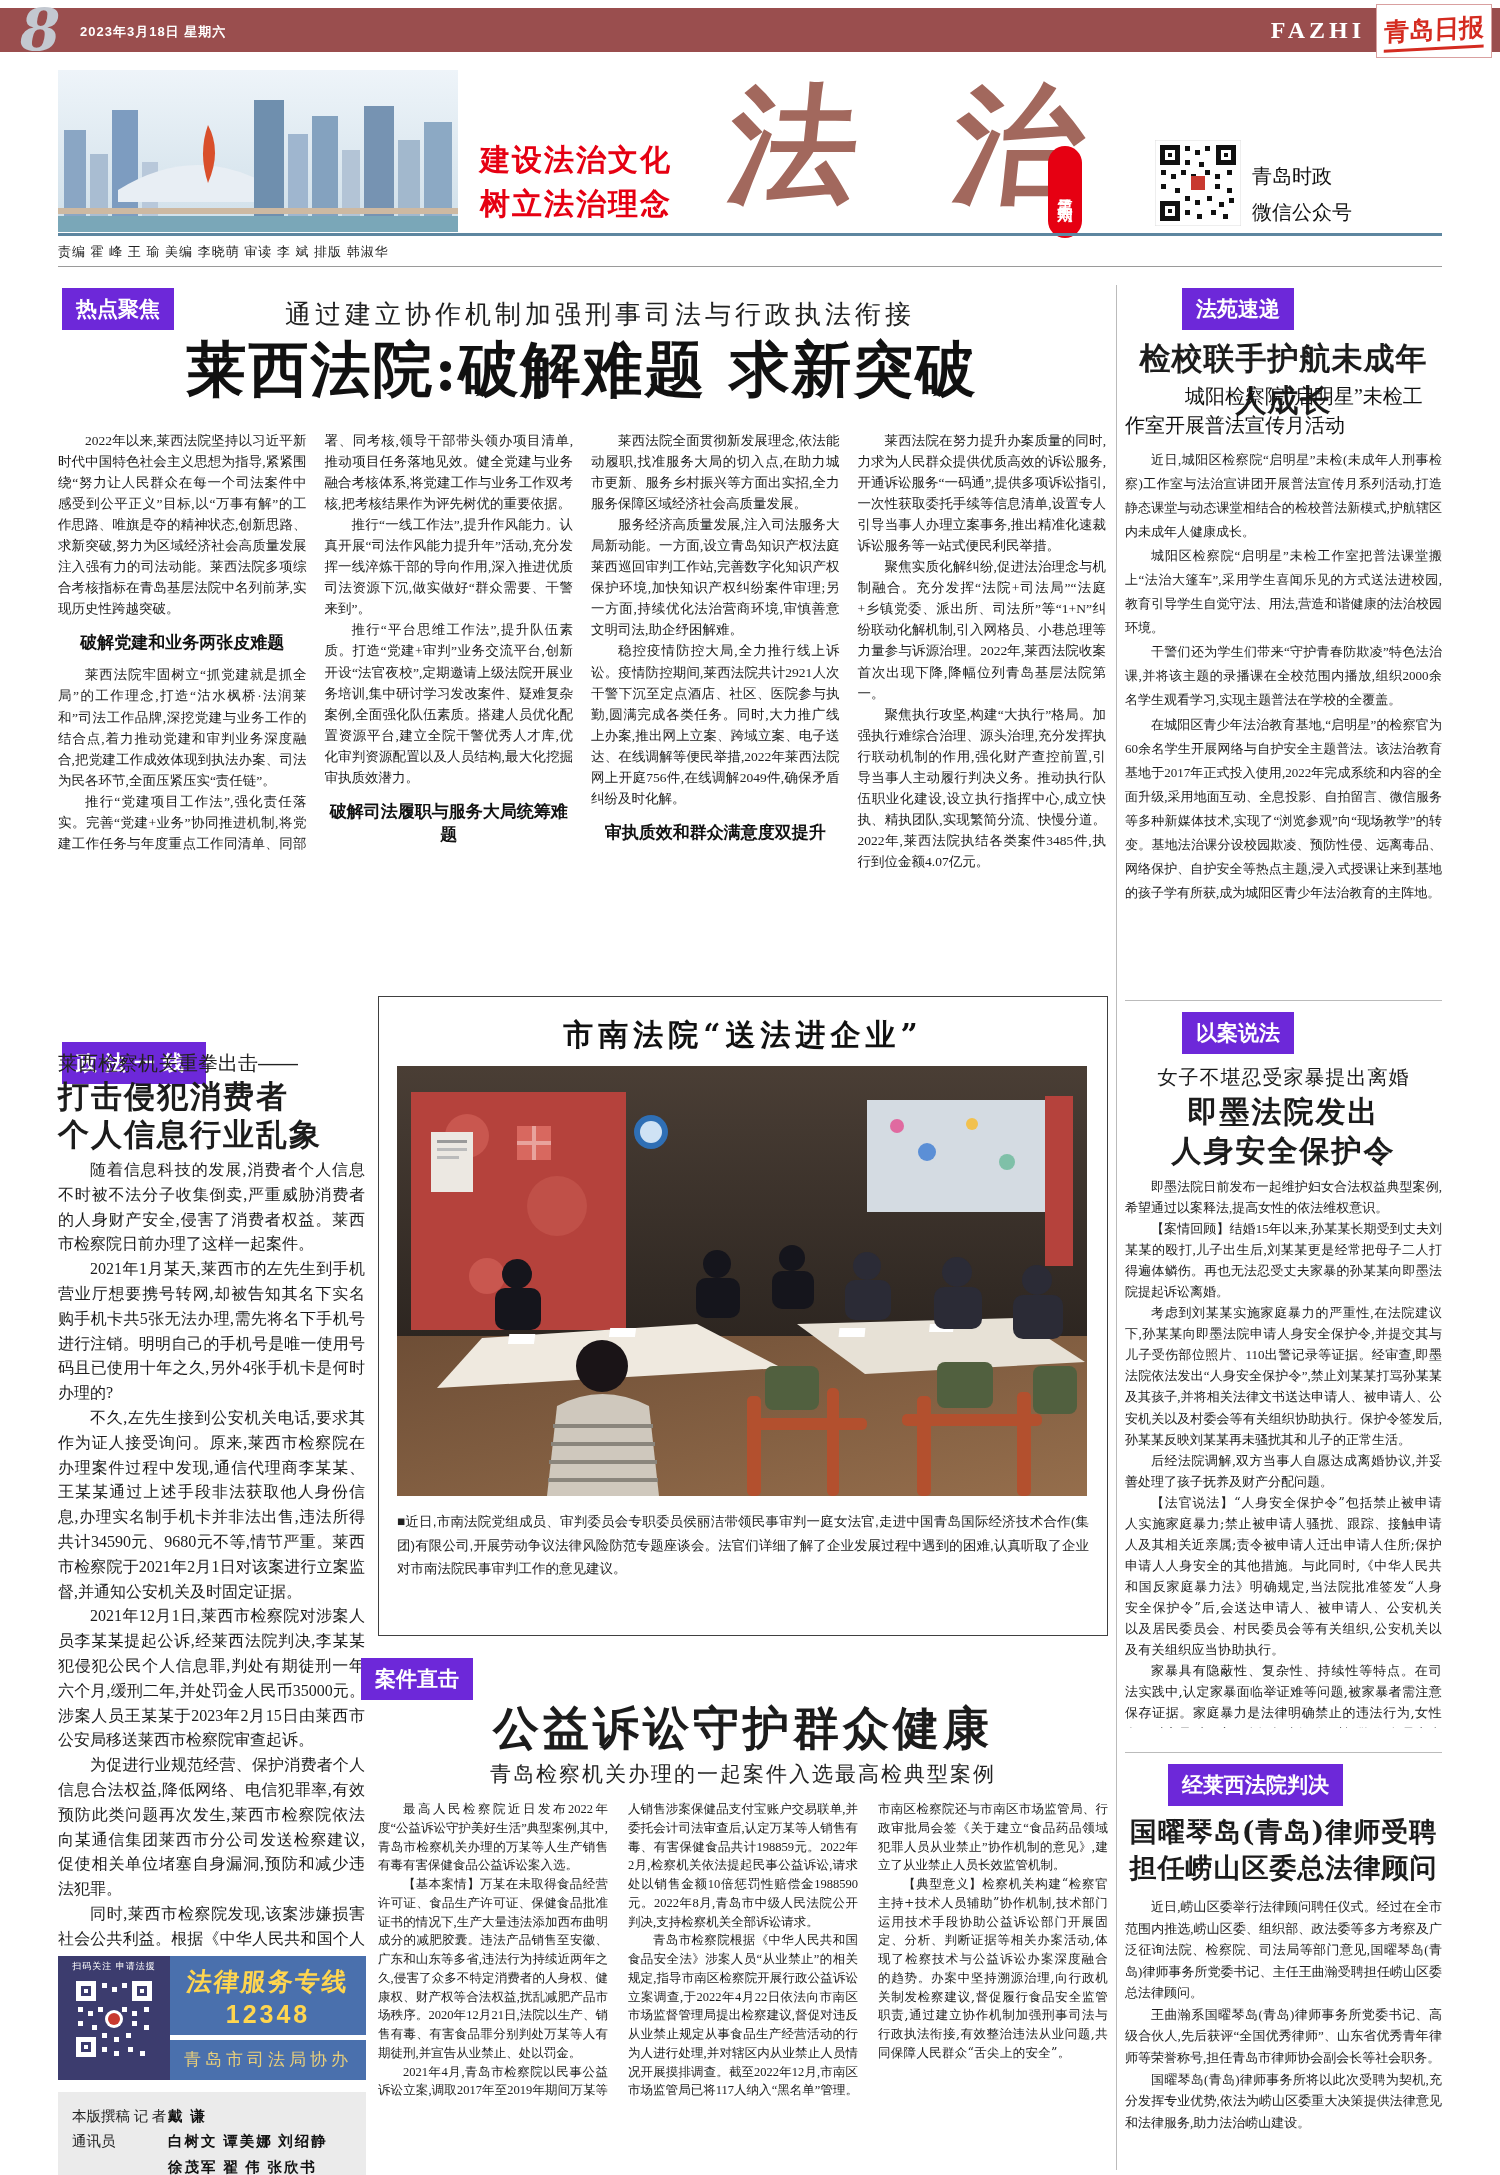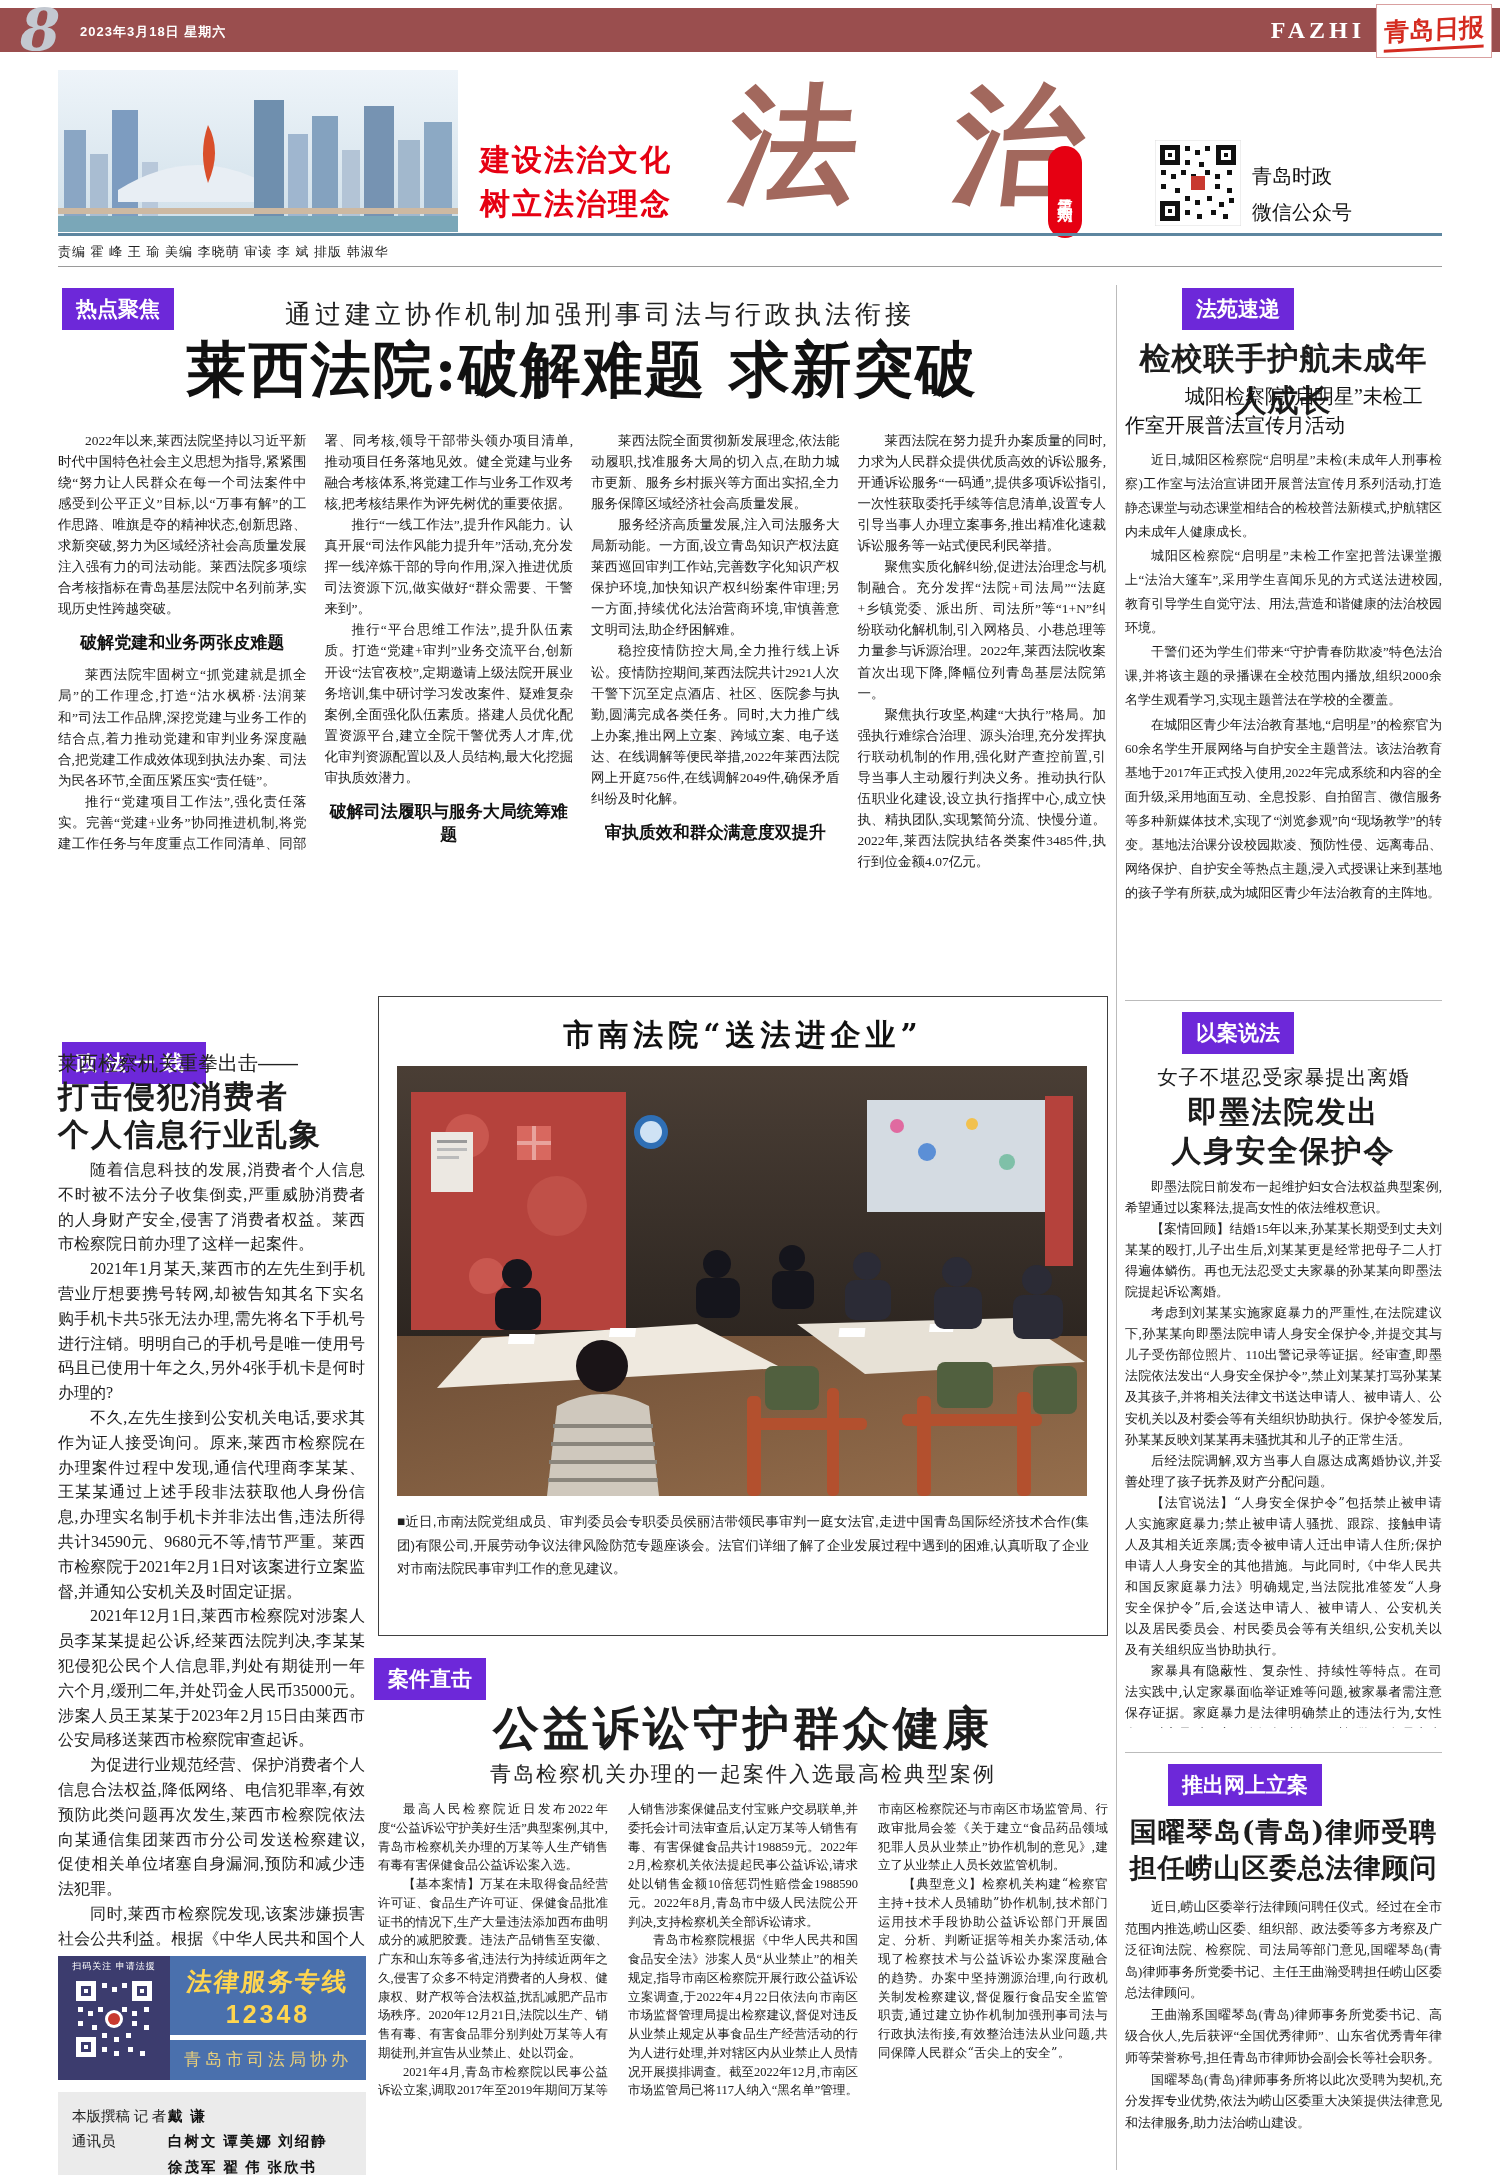--- a/index.html
+++ b/index.html
@@ -46,21 +46,21 @@
   .lw-body{top:1896px;height:272px;line-height:1.66;font-size:13px;}
   
   .fl-kicker{left:58px;top:1050px;font:20px "Liberation Sans",sans-serif;color:#222;}
   .fl-headline{left:58px;top:1078px;width:307px;font:900 31px "DejaVu Serif",serif;line-height:1.22;letter-spacing:2px;}
   .fl-body{left:58px;top:1158px;width:307px;height:792px;line-height:1.55;font-size:16px;}
   
   .photobox{left:378px;top:996px;width:730px;height:640px;border:1px solid #404040;box-sizing:border-box;padding:14px 18px;}
   .photo-headline{text-align:center;font:900 30px "DejaVu Serif",serif;letter-spacing:5px;color:#111;margin:4px 0 10px;}
   .caption{font:13.5px "Liberation Sans",sans-serif;line-height:1.75;text-align:justify;color:#222;margin-top:10px;}
   
-  .cw-badge{left:374px;top:1658px;}
+  .cw-badge{left:361px;top:1658px;}
   .cw-headline{left:378px;width:730px;top:1698px;text-align:center;font:900 46px "DejaVu Serif",serif;letter-spacing:4px;}
   .cw-sub{left:378px;width:730px;top:1760px;text-align:center;font:500 21px "Liberation Sans",sans-serif;letter-spacing:2px;color:#222;}
   .cw-body{left:378px;top:1800px;width:730px;height:372px;column-count:3;column-gap:20px;font-size:12.5px;line-height:1.5;}
   
   .service{left:58px;top:1956px;width:308px;height:124px;display:flex;}
   .svc-left{width:112px;background:#3c3c6e;display:flex;flex-direction:column;align-items:center;padding-top:4px;box-sizing:border-box;}
   .svc-label{font:9px "Liberation Sans",sans-serif;color:#fff;letter-spacing:1px;margin-bottom:2px;}
   .svc-right{flex:1;background:#4a70ad;display:flex;flex-direction:column;align-items:center;justify-content:center;}
   .svc-title{font:900 25px "Liberation Sans",sans-serif;color:#ffd64f;letter-spacing:2px;transform:skewX(-6deg);}
   .svc-num{font:900 25px "Liberation Sans",sans-serif;color:#ffd64f;letter-spacing:3px;margin:2px 0 6px;}
@@ -207,21 +207,21 @@
 <div class="abs sb artbody cl-body">
     <p class="p">即墨法院日前发布一起维护妇女合法权益典型案例,希望通过以案释法,提高女性的依法维权意识。</p>
     <p class="p">【案情回顾】结婚15年以来,孙某某长期受到丈夫刘某某的殴打,儿子出生后,刘某某更是经常把母子二人打得遍体鳞伤。再也无法忍受丈夫家暴的孙某某向即墨法院提起诉讼离婚。</p>
     <p class="p">考虑到刘某某实施家庭暴力的严重性,在法院建议下,孙某某向即墨法院申请人身安全保护令,并提交其与儿子受伤部位照片、110出警记录等证据。经审查,即墨法院依法发出“人身安全保护令”,禁止刘某某打骂孙某某及其孩子,并将相关法律文书送达申请人、被申请人、公安机关以及村委会等有关组织协助执行。保护令签发后,孙某某反映刘某某再未骚扰其和儿子的正常生活。</p>
     <p class="p">后经法院调解,双方当事人自愿达成离婚协议,并妥善处理了孩子抚养及财产分配问题。</p>
     <p class="kai">【法官说法】“人身安全保护令”包括禁止被申请人实施家庭暴力;禁止被申请人骚扰、跟踪、接触申请人及其相关近亲属;责令被申请人迁出申请人住所;保护申请人人身安全的其他措施。与此同时,《中华人民共和国反家庭暴力法》明确规定,当法院批准签发“人身安全保护令”后,会送达申请人、被申请人、公安机关以及居民委员会、村民委员会等有关组织,公安机关以及有关组织应当协助执行。</p>
     <p class="kai">家暴具有隐蔽性、复杂性、持续性等特点。在司法实践中,认定家暴面临举证难等问题,被家暴者需注意保存证据。家庭暴力是法律明确禁止的违法行为,女性在面对家暴时一定要有证据意识,及时报警,保留暴力痕迹和伤害后果的证据,并充分提供给法庭,维护自己的合法权益。</p>
   </div>
 
 <div class="abs hr-right" style="top:1752px;"></div>
-<div class="abs badge" style="left:1168px;top:1764px;">推出网上立案</div>
+<div class="abs badge" style="left:1168px;top:1764px;">经莱西法院判决</div>
 <div class="abs sb sb-center lw-headline">
   <div>国曜琴岛(青岛)律师受聘</div>
   <div>担任崂山区委总法律顾问</div>
 </div>
 <div class="abs sb artbody lw-body">
     <p class="p">近日,崂山区委举行法律顾问聘任仪式。经过在全市范围内推选,崂山区委、组织部、政法委等多方考察及广泛征询法院、检察院、司法局等部门意见,国曜琴岛(青岛)律师事务所党委书记、主任王曲瀚受聘担任崂山区委总法律顾问。</p>
     <p class="p">王曲瀚系国曜琴岛(青岛)律师事务所党委书记、高级合伙人,先后获评“全国优秀律师”、山东省优秀青年律师等荣誉称号,担任青岛市律师协会副会长等社会职务。</p>
     <p class="p">国曜琴岛(青岛)律师事务所将以此次受聘为契机,充分发挥专业优势,依法为崂山区委重大决策提供法律意见和法律服务,助力法治崂山建设。</p>
   </div>
 

